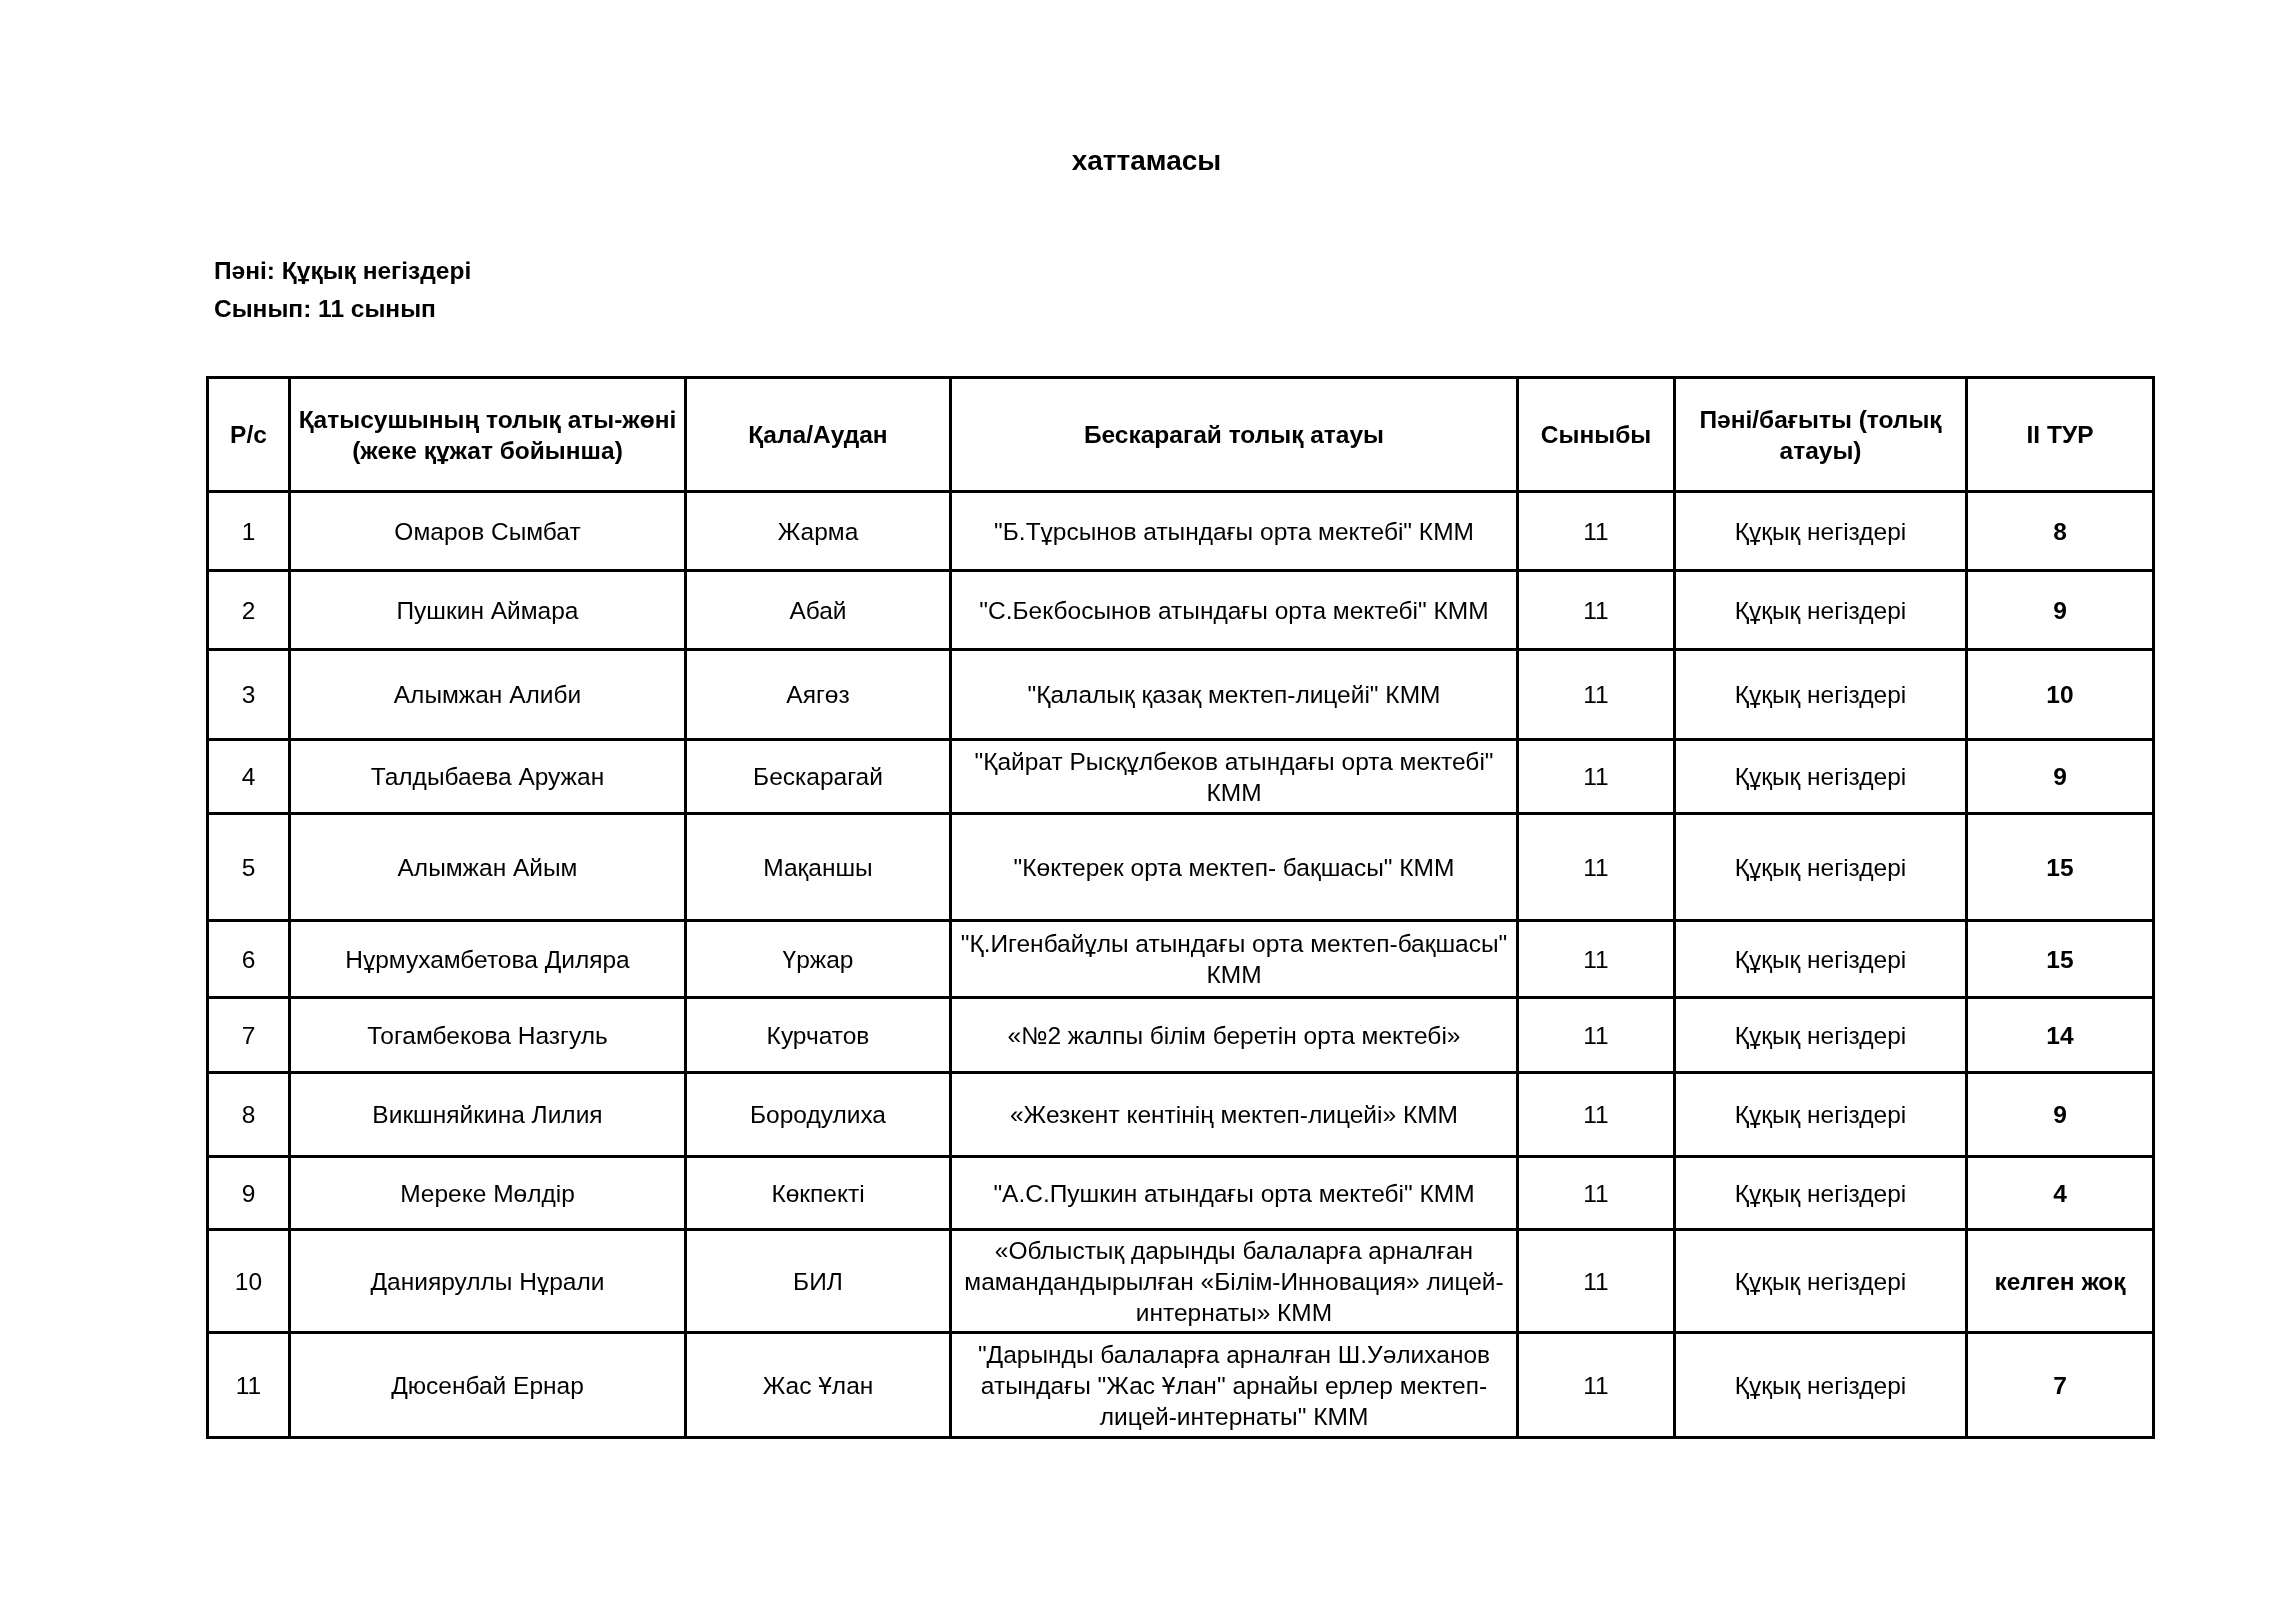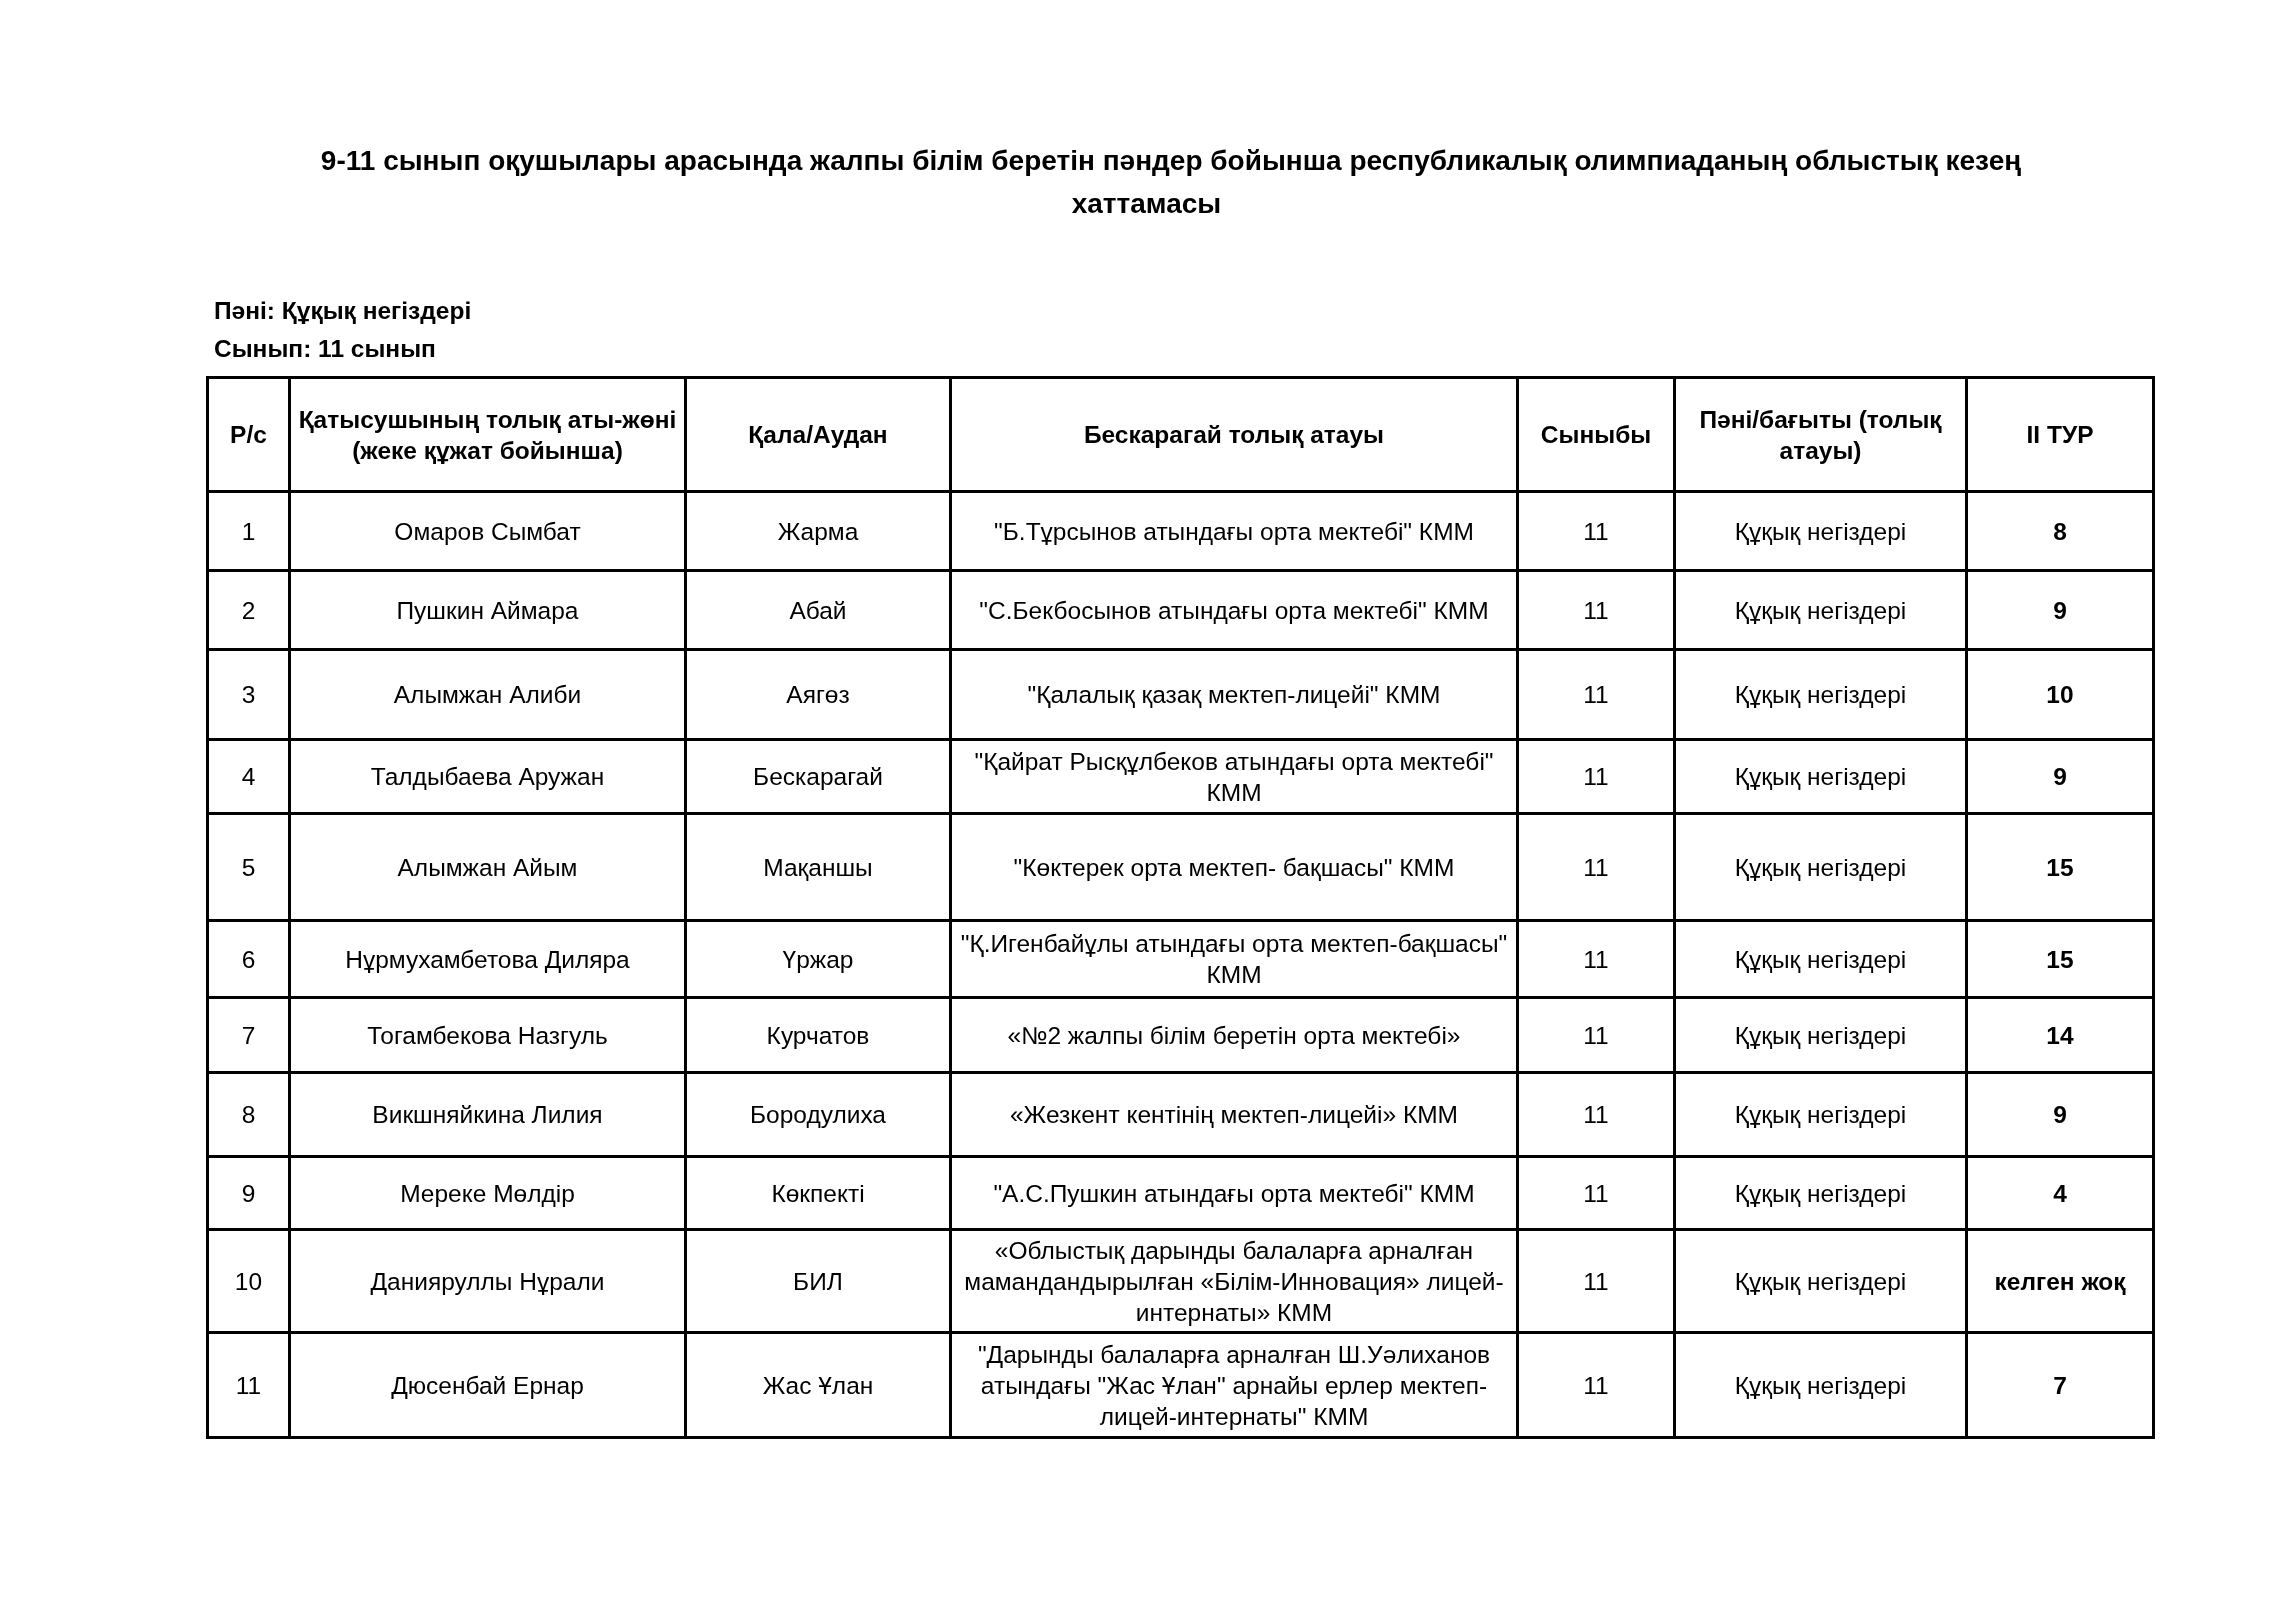--- a/index.html
+++ b/index.html
@@ -1,38 +1,37 @@
 <!DOCTYPE html>
 <html><head>
 <meta charset="utf-8">
 <style>
   html, body { margin: 0; padding: 0; background: #ffffff; }
   body { width: 2293px; height: 1621px; position: relative; overflow: hidden;
          font-family: "Liberation Sans", sans-serif; color: #000; }
   .title { position: absolute; left: 0; width: 2293px; top: 139px; text-align: center;
            font-weight: bold; font-size: 28px; line-height: 43px; }
   .title .l1 { display: block; padding-left: 49px; }
-  .meta { position: absolute; left: 214px; font-weight: bold; font-size: 24.5px; margin-top: 40px; }
+  .meta { position: absolute; left: 214px; font-weight: bold; font-size: 24.5px; }
   .meta.subject { top: 257px; }
   .meta.grade { top: 295px; }
   table { position: absolute; left: 206px; top: 376px; border-collapse: collapse;
           table-layout: fixed; width: 1946px; }
   td, th { border: 3.9px solid #000; font-size: 24.5px; padding: 0 3.9px; vertical-align: middle;
            line-height: 31px; }
   th { font-weight: bold; text-align: center; }
   td.c { text-align: center; }
   td.l { text-align: center; }
   td.b { font-weight: bold; text-align: center; }
   tr.h { height: 114px; }
 </style>
 </head>
 <body>
 
 <div class="title">
-  <span class="l1">9-11 сынып оқушылары арасында жалпы білім беретін пәндер бойынша республикалық олимпиаданың облыстық кезең</span>
   <span>хаттамасы</span>
 </div>
 <div class="meta subject">Пәні: Құқық негіздері</div>
 <div class="meta grade">Сынып: 11 сынып</div>
 
 <table>
   <colgroup>
     <col style="width:82px">
       <col style="width:396px">
       <col style="width:265px">

